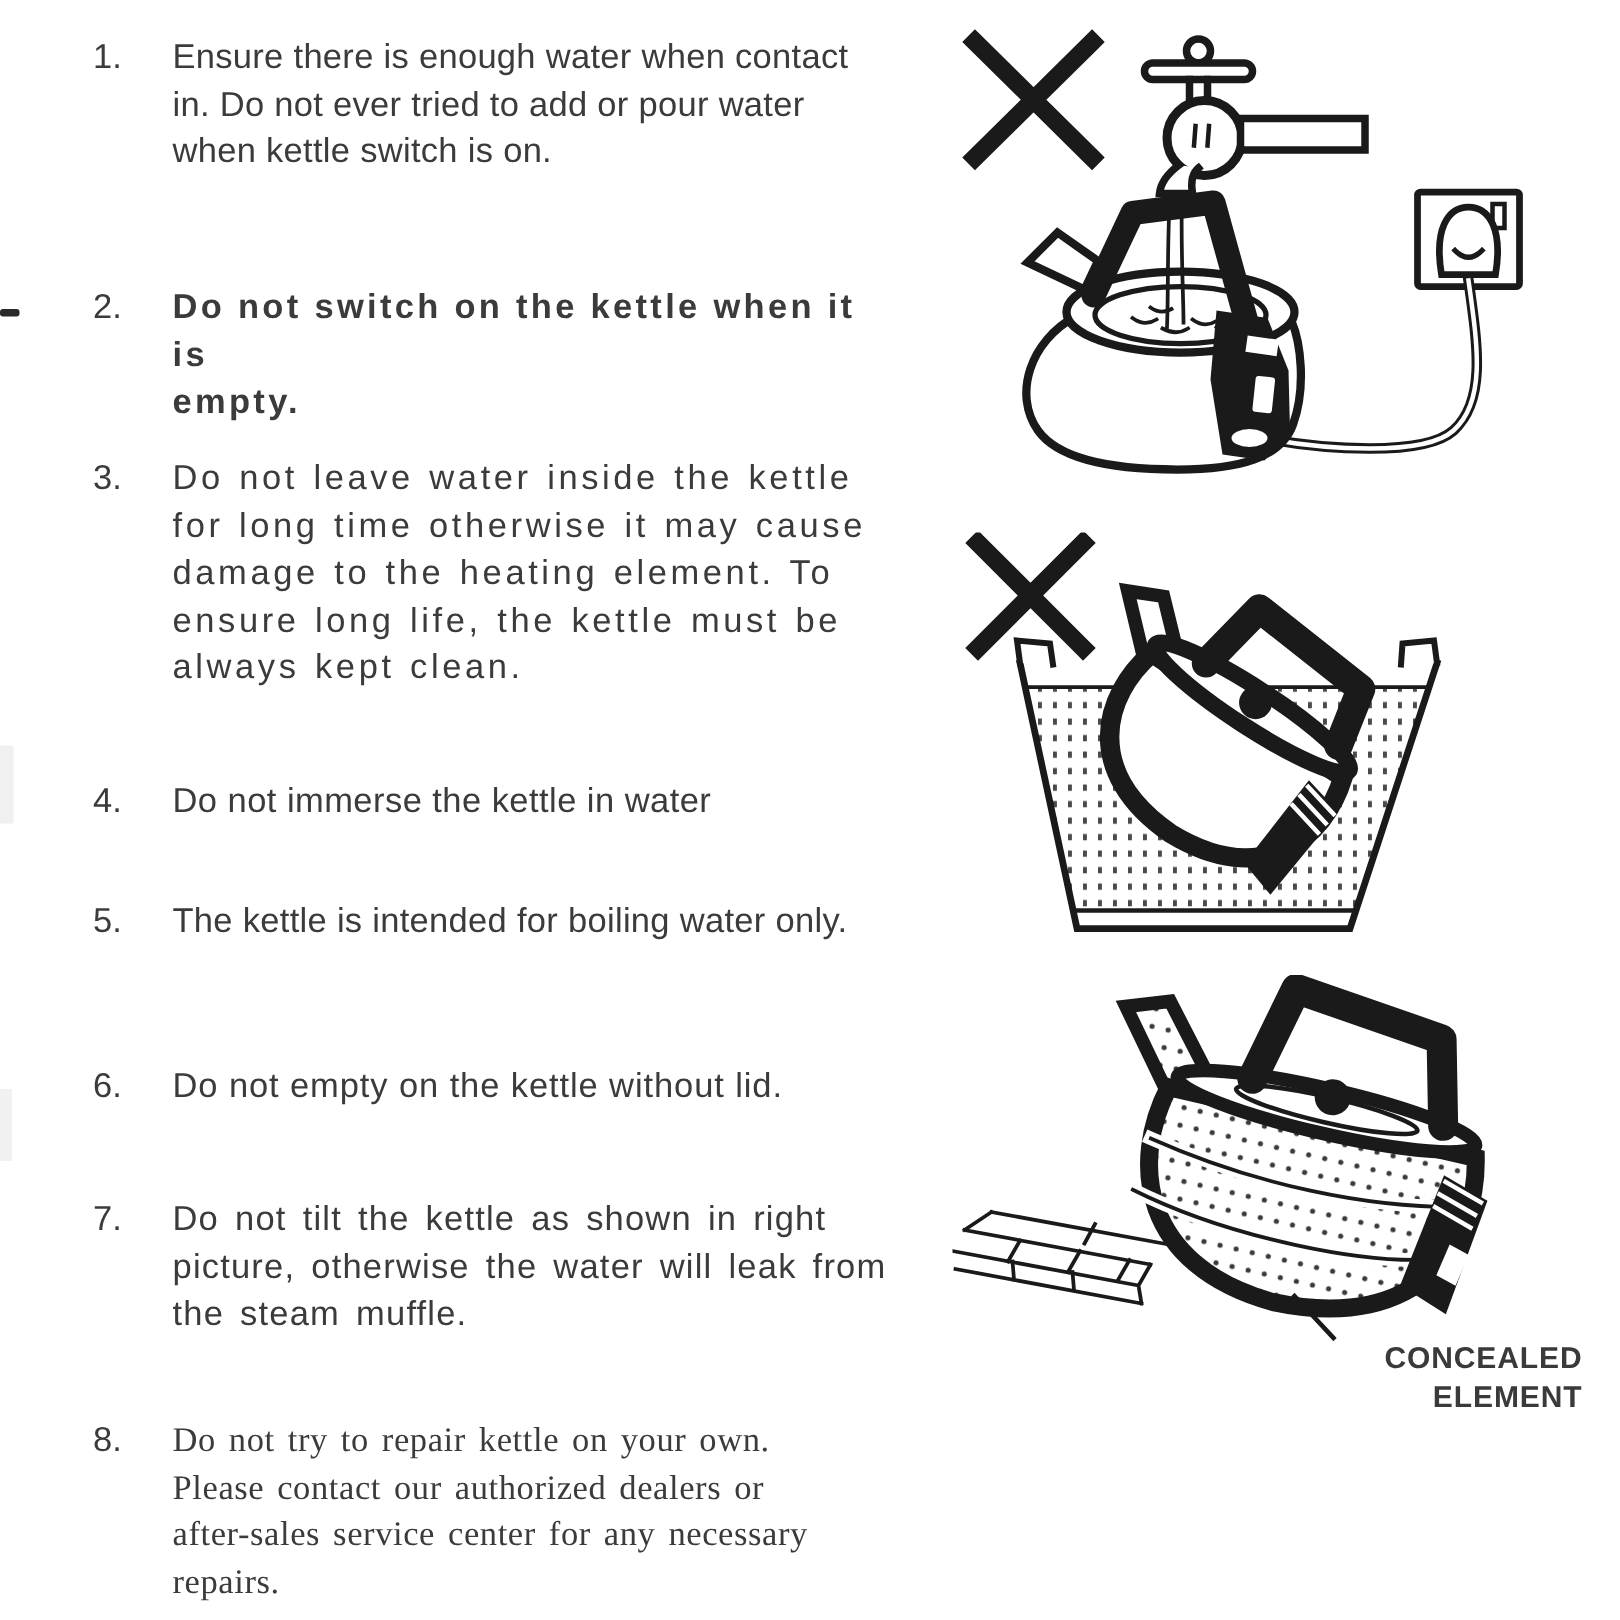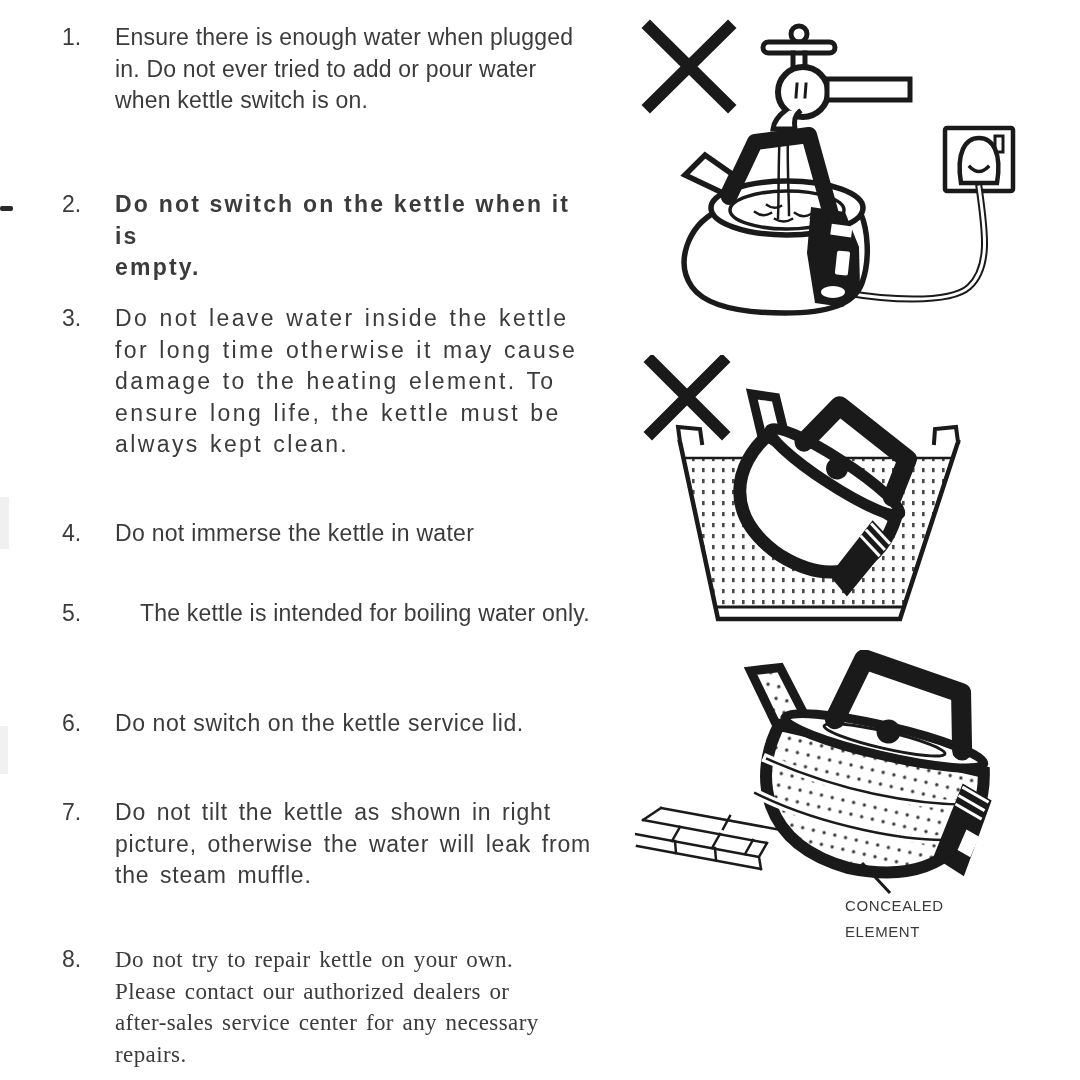--- a/index.html
+++ b/index.html
@@ -8,49 +8,49 @@
     font-family:"Liberation Sans","DejaVu Sans",sans-serif;
     color:#3b3b3b;overflow:hidden;
   }
   .item{position:absolute;left:62px;display:flex;font-size:23px;line-height:31.5px;color:#3b3b3b;}
   .item .num{width:53px;flex:none;}
   .item .txt{white-space:pre-line;width:480px;}
   .i1{top:22px;}  .i1 .txt{letter-spacing:0.2px;}
   .i2{top:189px;} .i2 .txt{letter-spacing:2.2px;font-weight:bold;}
   .i3{top:303px;} .i3 .txt{letter-spacing:2.4px;word-spacing:1.5px;}
   .i4{top:518px;} .i4 .txt{letter-spacing:0.3px;}
-  .i5{top:598px;} .i5 .txt{letter-spacing:0.2px;margin-left:25px;}
+  .i5{top:598px;} .i5 .txt{letter-spacing:0.2px;}
   .i6{top:708px;} .i6 .txt{letter-spacing:0.6px;}
   .i7{top:797px;} .i7 .txt{letter-spacing:0.8px;word-spacing:3.5px;}
   .i8{top:944px;} .i8 .txt{letter-spacing:0.4px;word-spacing:2.5px;font-family:Liberation Serif, serif;}
   .fig{position:absolute;}
   .fig1{left:635px;top:15px;}
   .fig2{left:640px;top:355px;}
   .fig3{left:635px;top:650px;}
   .concealed-label{
     position:absolute;left:845px;top:893px;width:210px;
-    text-align:left;font-size:15px;font-weight:400;line-height:26px;
+    text-align:right;font-size:20px;font-weight:700;line-height:26px;
     letter-spacing:0.6px;color:#3a3a3a;white-space:pre-line;
   }
   .edge-dash{position:absolute;left:0;top:206px;width:13px;height:5px;background:#2a2a2a;border-radius:2px;}
   .edge-smudge1{position:absolute;left:0;top:497px;width:9px;height:52px;background:#f0f0f0;}
   .edge-smudge2{position:absolute;left:0;top:726px;width:8px;height:48px;background:#f1f1f1;}
 </style>
 </head>
 <body>
 
 <div class="page">
 
   <div class="edge-dash"></div>
   <div class="edge-smudge1"></div>
   <div class="edge-smudge2"></div>
 
   <div class="item i1">
     <span class="num">1.</span>
-    <div class="txt">Ensure there is enough water when plugged
+    <div class="txt">Ensure there is enough water when contact
 in. Do not ever tried to add or pour water
 when kettle switch is on.</div>
   </div>
   <div class="item i2">
     <span class="num">2.</span>
     <div class="txt">Do not switch on the kettle when it is
 empty.</div>
   </div>
   <div class="item i3">
     <span class="num">3.</span>
@@ -63,21 +63,21 @@
   <div class="item i4">
     <span class="num">4.</span>
     <div class="txt">Do not immerse the kettle in water</div>
   </div>
   <div class="item i5">
     <span class="num">5.</span>
     <div class="txt">The kettle is intended for boiling water only.</div>
   </div>
   <div class="item i6">
     <span class="num">6.</span>
-    <div class="txt">Do not switch on the kettle service lid.</div>
+    <div class="txt">Do not empty on the kettle without lid.</div>
   </div>
   <div class="item i7">
     <span class="num">7.</span>
     <div class="txt">Do not tilt the kettle as shown in right
 picture, otherwise the water will leak from
 the steam muffle.</div>
   </div>
   <div class="item i8">
     <span class="num">8.</span>
     <div class="txt">Do not try to repair kettle on your own.

